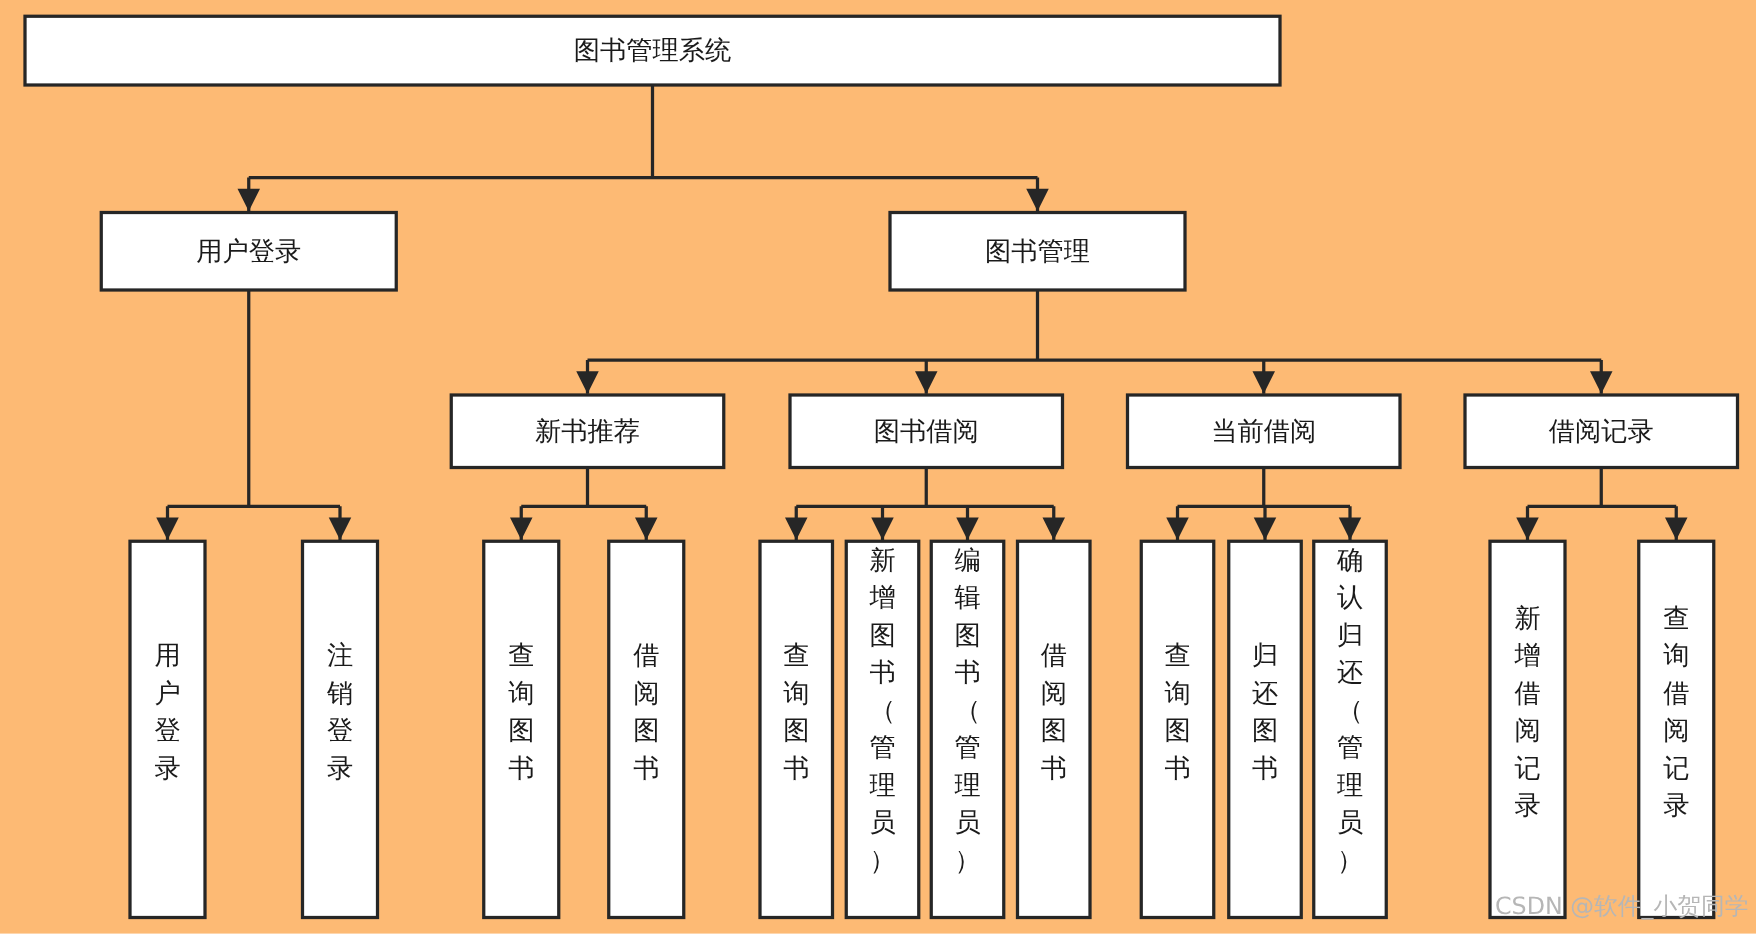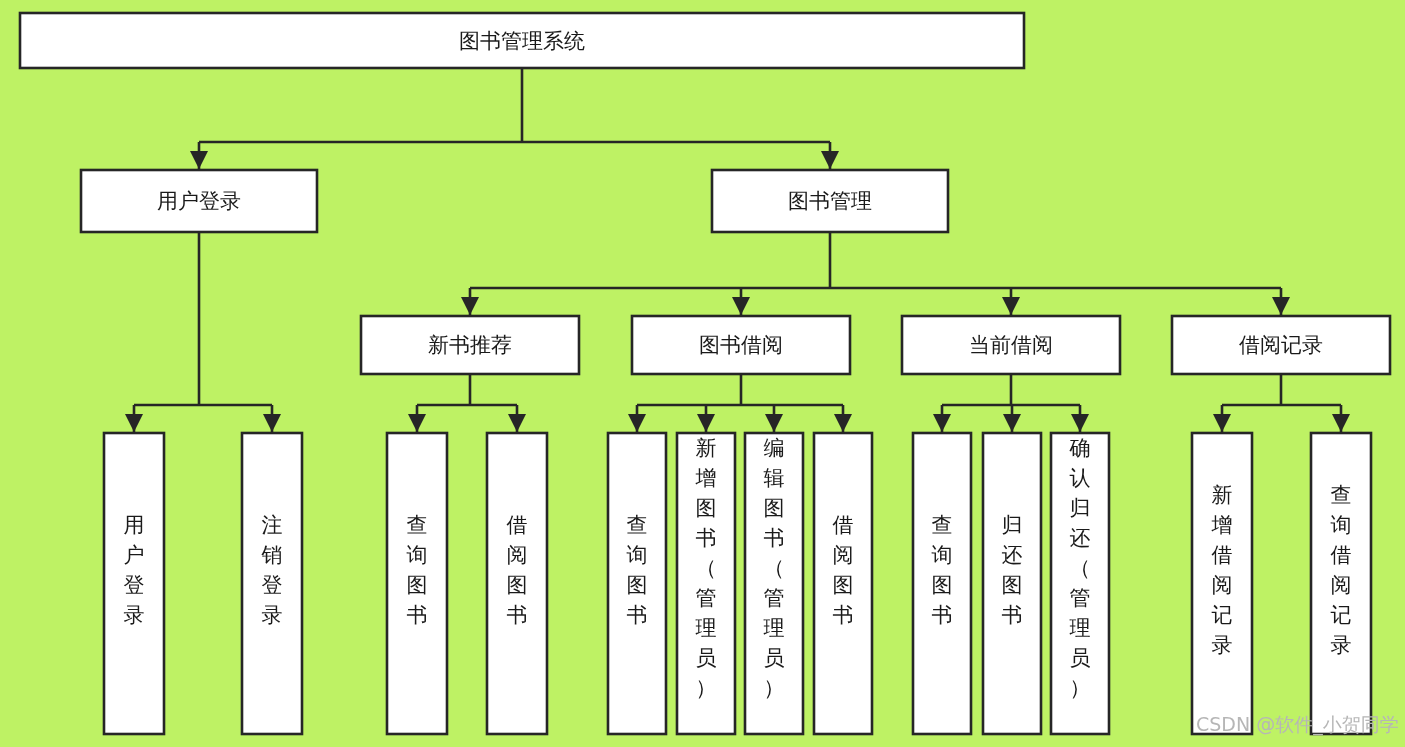--- a/index.html
+++ b/index.html
@@ -11,21 +11,21 @@
   body {
     width: 1405px;
     height: 747px;
     font-family: "DejaVu Sans", "Liberation Sans", sans-serif;
     overflow: hidden;
   }
   #diagram-root {
     position: relative;
     width: 1405px;
     height: 747px;
-    background: #bef264;
+    background: #fdba74;
   }
   svg#diagram-svg {
     position: absolute;
     top: 0;
     left: 0;
     width: 1405px;
     height: 747px;
     display: block;
   }
   .node-box {

